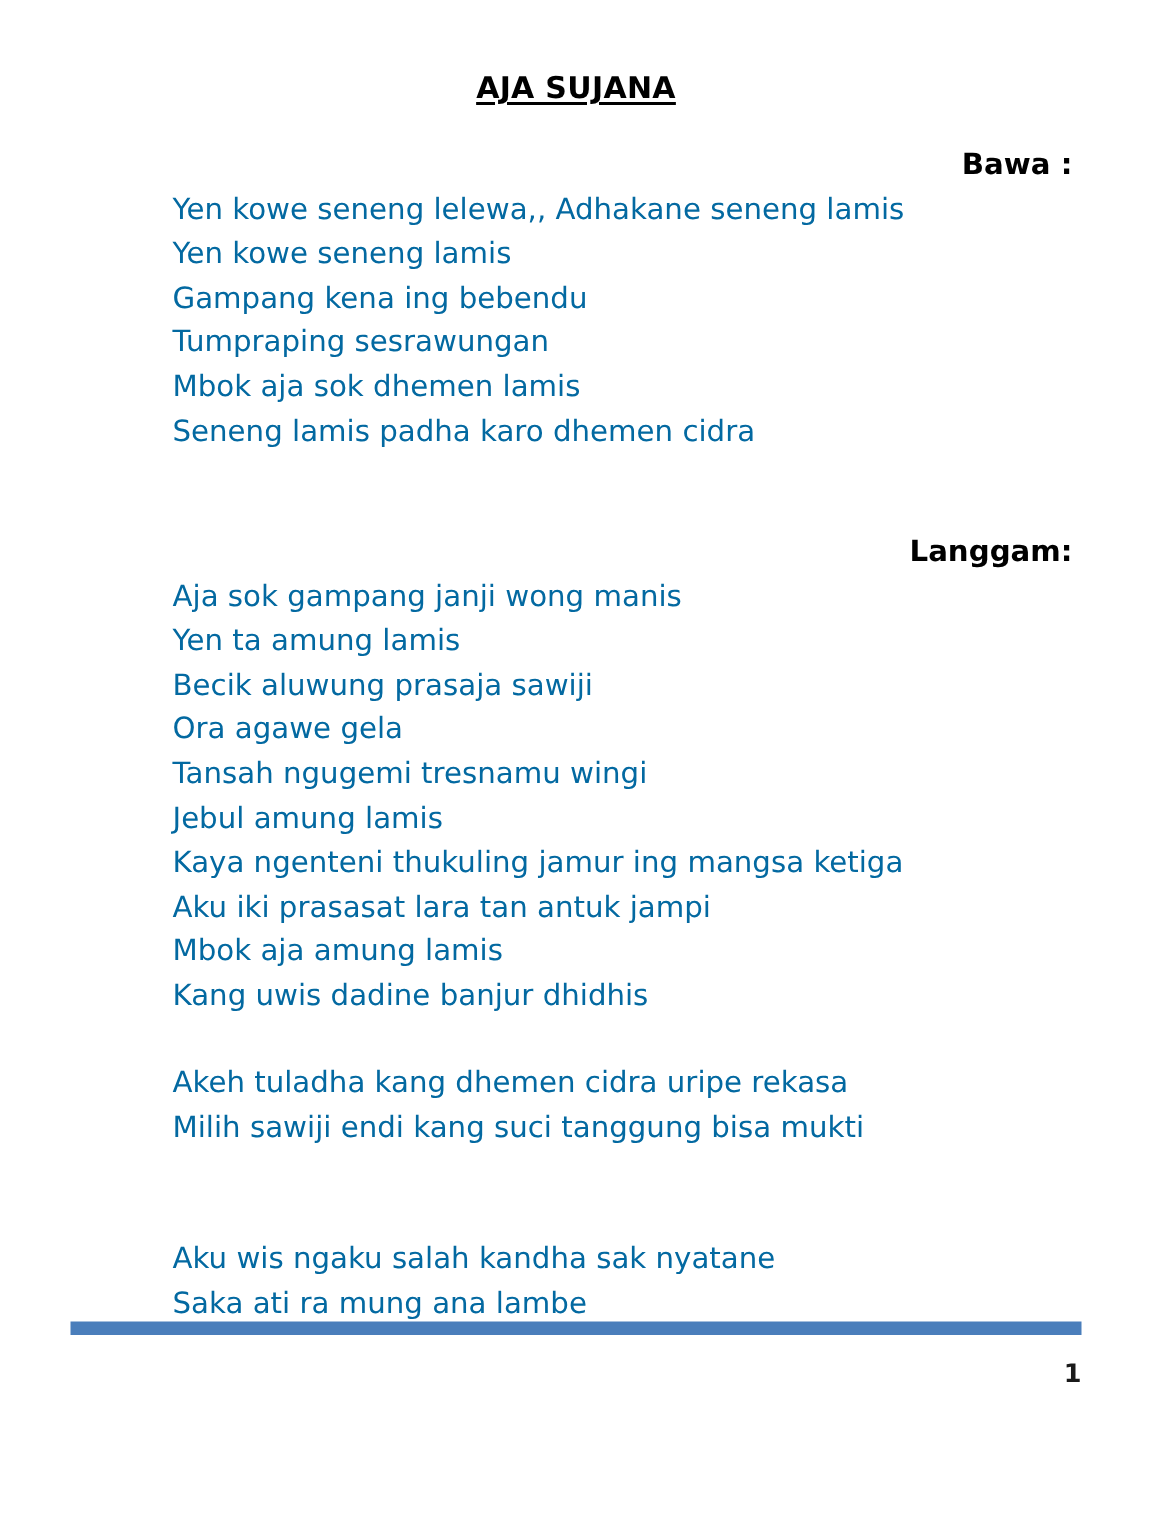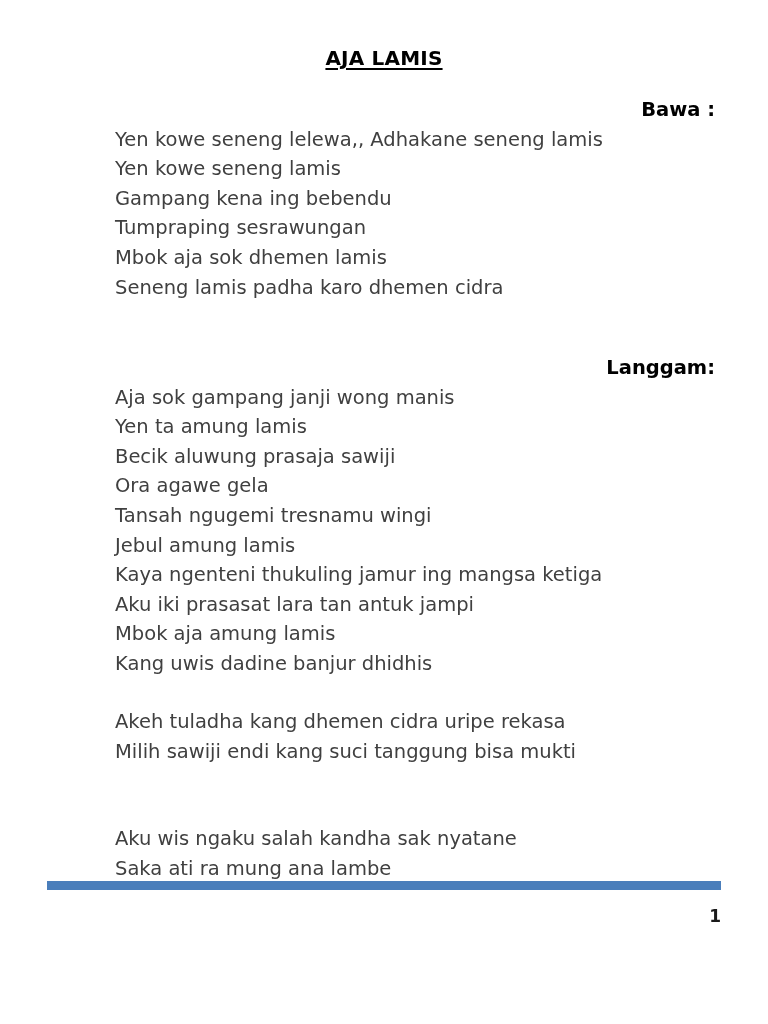--- a/index.html
+++ b/index.html
@@ -44,21 +44,21 @@
   
   .block {
     position: absolute;
     left: 115px;
     width: 600px;
   }
   .line {
     font-size: 19.5px;
     line-height: 29.6px;
     white-space: pre;
-    color: #404040;
+    color: #0369a1;
   }
   .line.bold {
     font-weight: bold;
     color: #000000;
     text-align: right;
   }
 
   #block-bawa    { top: 95px; }
   #block-langgam { top: 353px; }
   #block-akeh    { top: 684px; margin-top: 23px; }
@@ -81,21 +81,21 @@
     font-weight: bold;
     color: #1a1a1a;
     text-align: right;
   }
 </style>
 </head>
 <body>
 
 <div class="page">
 
-  <div class="doc-title" id="title-lamis"><span class="ul">AJA LAMIS</span></div>
+  <div class="doc-title" id="title-lamis"><span class="ul">AJA SUJANA</span></div>
 
   <div class="block" id="block-bawa">
     <div class="line bold">Bawa :</div>
     <div class="line">Yen kowe seneng lelewa,, Adhakane seneng lamis</div>
     <div class="line">Yen kowe seneng lamis</div>
     <div class="line">Gampang kena ing bebendu</div>
     <div class="line">Tumpraping sesrawungan</div>
     <div class="line">Mbok aja sok dhemen lamis</div>
     <div class="line">Seneng lamis padha karo dhemen cidra</div>
   </div>

